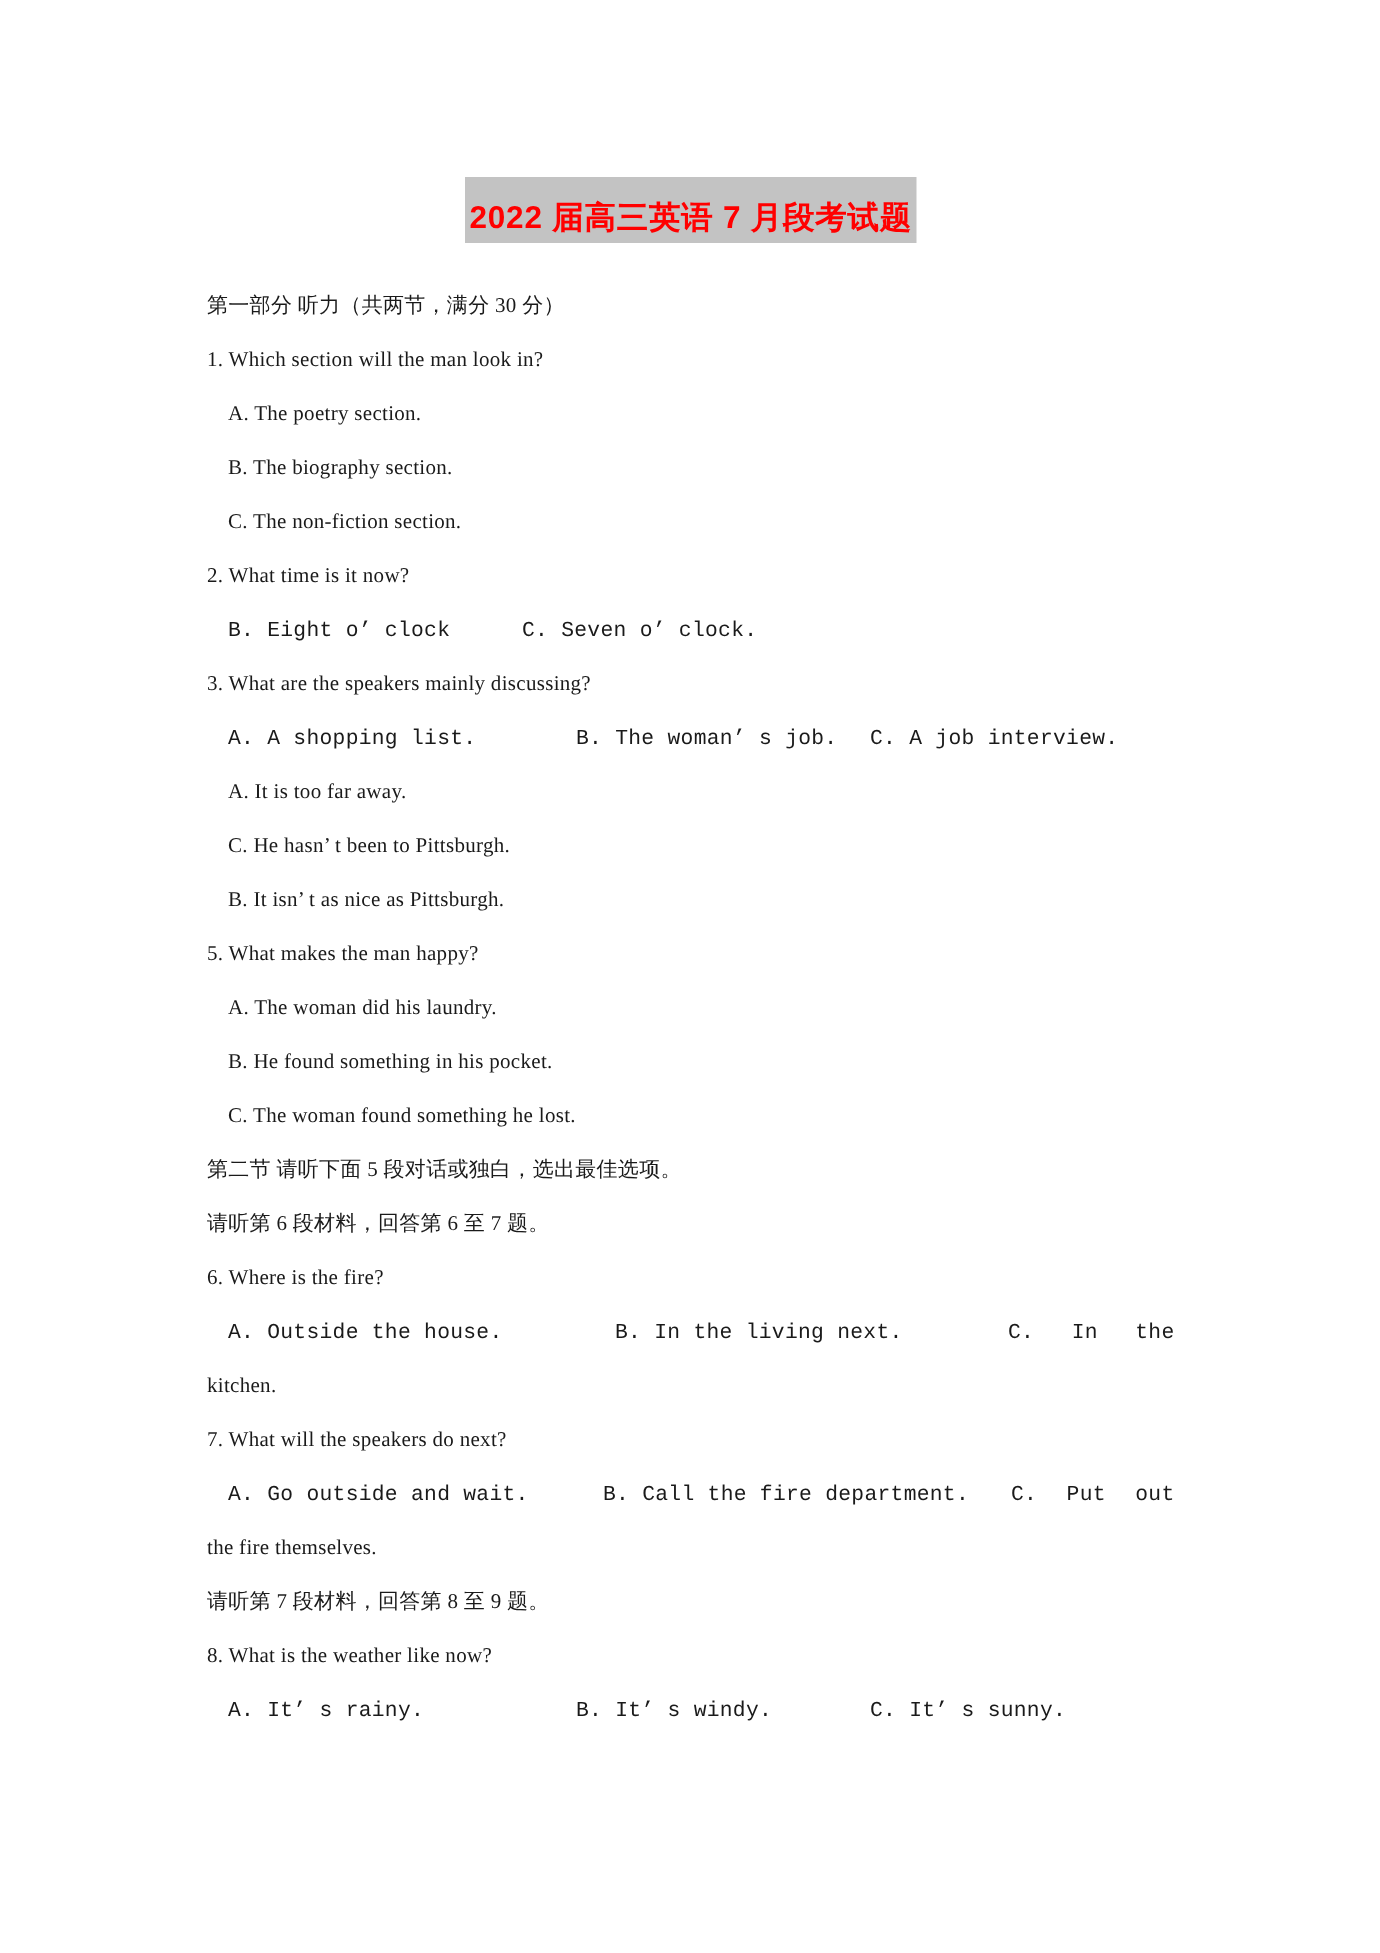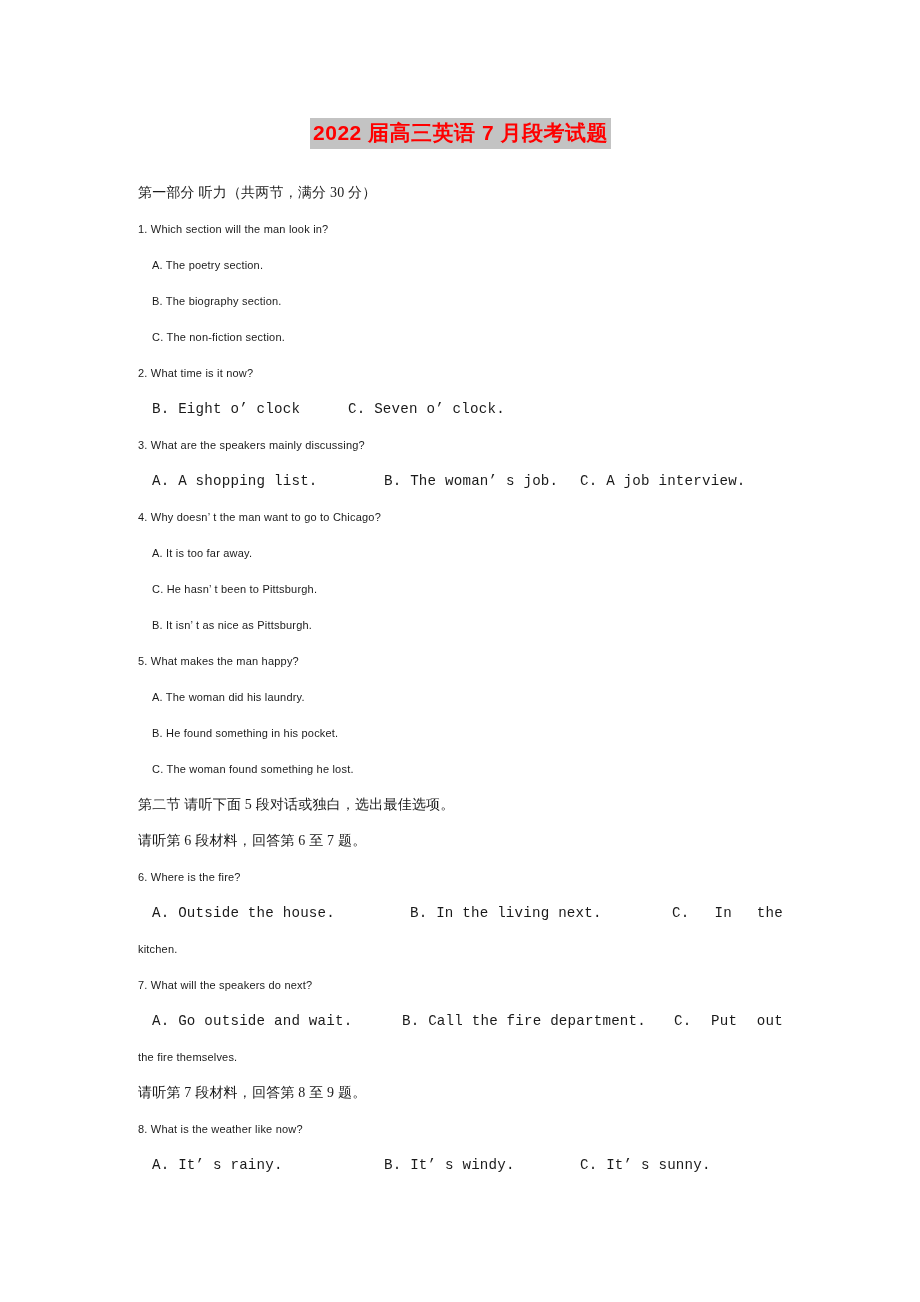--- a/index.html
+++ b/index.html
@@ -33,42 +33,42 @@
     font-size: 0;
   }
   .doc-title .hl {
     display: inline-block;
     background: #c3c3c3;
     color: #ff0000;
     font-weight: bold;
     font-size: 21px;
     line-height: 28px;
     letter-spacing: 0.5px;
-    padding: 1px 3px 2px 3px;
+    padding: 14px 3px 2px 3px;
     font-family: "Liberation Sans", "DejaVu Sans", sans-serif;
   }
 
   
   .ln {
     margin: 0;
     height: 36px;
     line-height: 36px;
     white-space: nowrap;
     font-size: 15.5px;
   }
   
   .cn {
     font-family: "Liberation Serif", "DejaVu Serif", serif;
     font-size: 14px;
     letter-spacing: 0.2px;
   }
   
   .en {
-    font-family: Liberation Sans, sans-serif;
-    font-size: 11px;
+    font-family: Liberation Serif, serif;
+    font-size: 14px;
     letter-spacing: 0.2px;
   }
   .q { 
     padding-left: 0;
   }
   .opt { 
     padding-left: 14px;
   }
 
   
@@ -125,21 +125,20 @@
       <span class="c3">C. Seven o’ clock.</span>
     </div>
 
     <p class="ln en q">3. What are the speakers mainly discussing?</p>
     <div class="optrow">
       <span class="c1">A. A shopping list.</span>
       <span class="c2">B. The woman’ s job.</span>
       <span class="c3">C. A job interview.</span>
     </div>
 
-    <p class="ln en q">4. Why doesn’ t the man want to go to Chicago?</p>
     <p class="ln en opt">A. It is too far away.</p>
     <p class="ln en opt">C. He hasn’ t been to Pittsburgh.</p>
     <p class="ln en opt">B. It isn’ t as nice as Pittsburgh.</p>
 
     <p class="ln en q">5. What makes the man happy?</p>
     <p class="ln en opt">A. The woman did his laundry.</p>
     <p class="ln en opt">B. He found something in his pocket.</p>
     <p class="ln en opt">C. The woman found something he lost.</p>
 
     <p class="ln cn q">第二节 请听下面 5 段对话或独白，选出最佳选项。</p>

